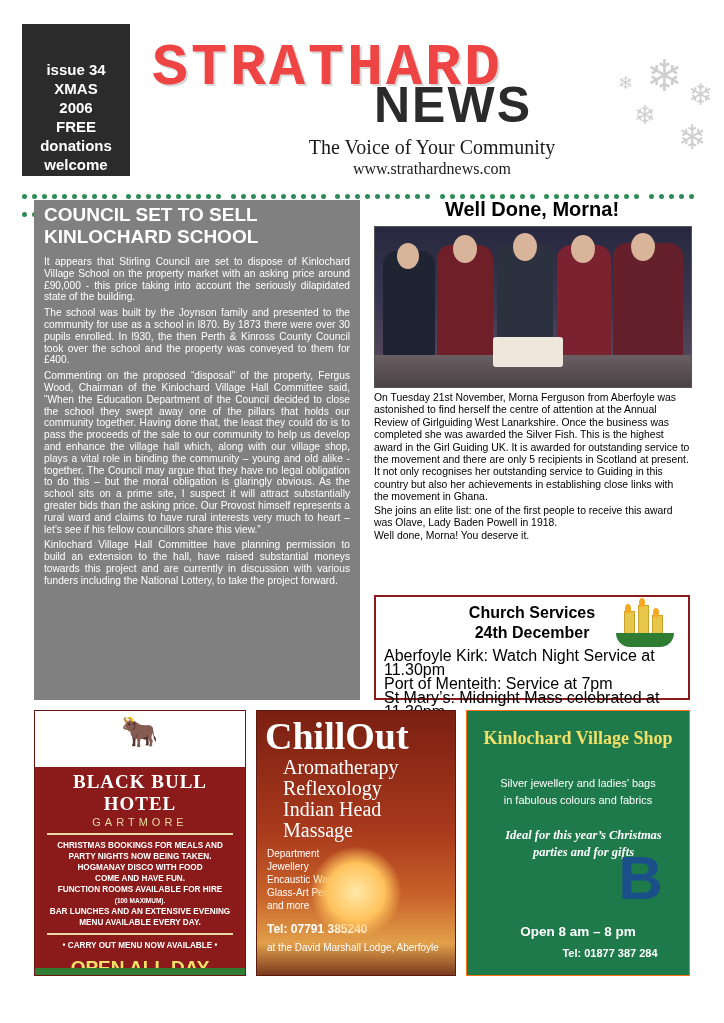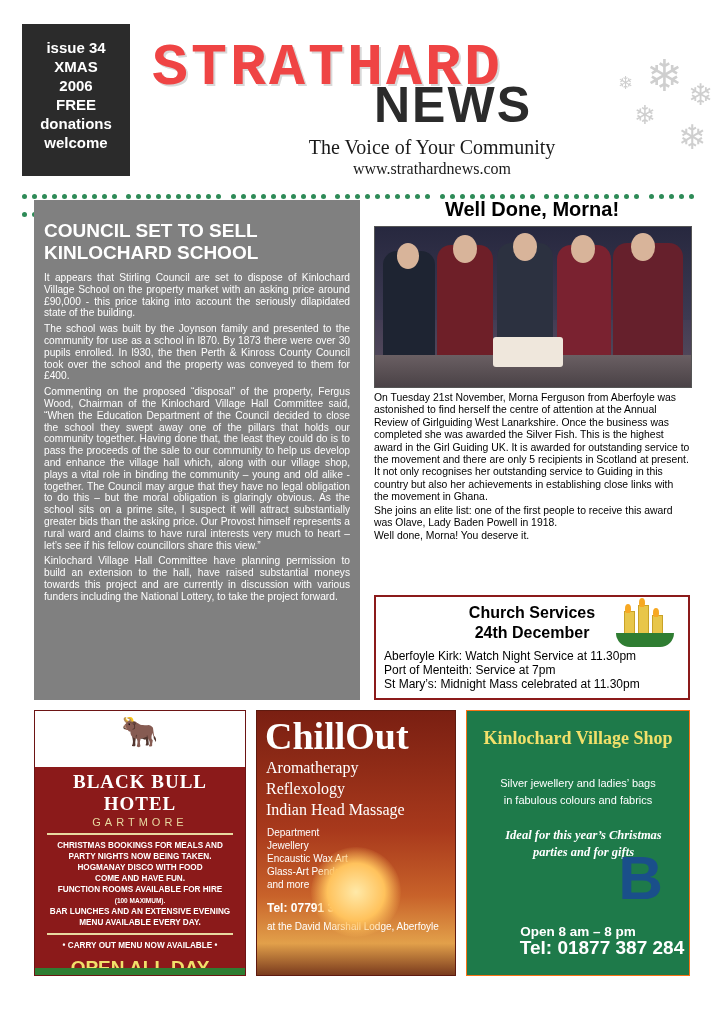--- a/index.html
+++ b/index.html
@@ -32,21 +32,21 @@
   .issue-box {
     position: absolute;
     left: 0; top: 0;
     width: 108px; height: 152px;
     background: #2b2b2b;
     color: #ffffff;
     text-align: center;
     font-weight: bold;
     font-size: 15px;
     line-height: 19px;
-    padding-top: 14px;
+    padding-top: 36px;
     box-sizing: border-box;
   }
   .masthead-title {
     position: absolute;
     left: 120px; top: 4px;
     width: 560px; height: 100px;
   }
   .word-strathard {
     position: absolute;
     left: 10px; top: 6px;
@@ -110,21 +110,21 @@
   }
 
   
   .article {
     position: absolute;
     left: 34px; top: 200px;
     width: 326px; height: 500px;
     background: #808080;
     color: #ffffff;
     box-sizing: border-box;
-    padding: 20px 10px 8px 10px;
+    padding: 4px 10px 8px 10px;
   }
   .article h1 {
     margin: 0 0 8px 0;
     font-size: 19px;
     line-height: 22px;
     font-weight: bold;
     color: #ffffff;
   }
   .article p {
     margin: 0 0 4px 0;
@@ -207,21 +207,21 @@
   }
   .church .c-title {
     text-align: center;
     font-size: 16px;
     font-weight: bold;
     margin-top: 6px;
     line-height: 20px;
     color: #000;
   }
   .church .c-line {
-    font-size: 12px;
+    font-size: 16px;
     line-height: 14px;
     color: #000;
     padding-left: 8px;
   }
   .candles {
     position: absolute;
     right: 12px; top: 6px;
     width: 64px; height: 46px;
   }
   .candle {
@@ -332,23 +332,23 @@
   .chill-title {
     font-family: "Liberation Serif", serif;
     font-size: 38px;
     font-weight: bold;
     color: #ffffff;
     padding: 4px 0 0 8px;
     line-height: 42px;
   }
   .chill-serv {
     font-family: "Liberation Serif", serif;
-    font-size: 16px;
+    font-size: 20px;
     line-height: 21px;
-    padding-left: 9px;
+    padding-left: 26px;
     color: #ffffff;
   }
   .chill-list {
     font-size: 10px;
     line-height: 13px;
     padding-left: 10px;
     margin-top: 6px;
     color: #ffffff;
   }
   .chill-tel {
@@ -421,24 +421,24 @@
   .shop-open {
     position: absolute;
     left: 0; bottom: 36px; width: 100%;
     text-align: center;
     font-weight: bold;
     font-size: 13.5px;
     color: #ffffff;
   }
   .shop-tel {
     position: absolute;
-    left: 0; bottom: 16px; width: 100%;
-    text-align: center;
-    font-weight: bold;
-    font-size: 19px;
+    left: 8px; bottom: 16px; width: 100%;
+    text-align: center;
+    font-weight: bold;
+    font-size: 11px;
     color: #ffffff;
     padding-left: 24px;
   }
 </style>
 </head>
 <body>
 
 <div class="page">
 
   <div class="masthead">

